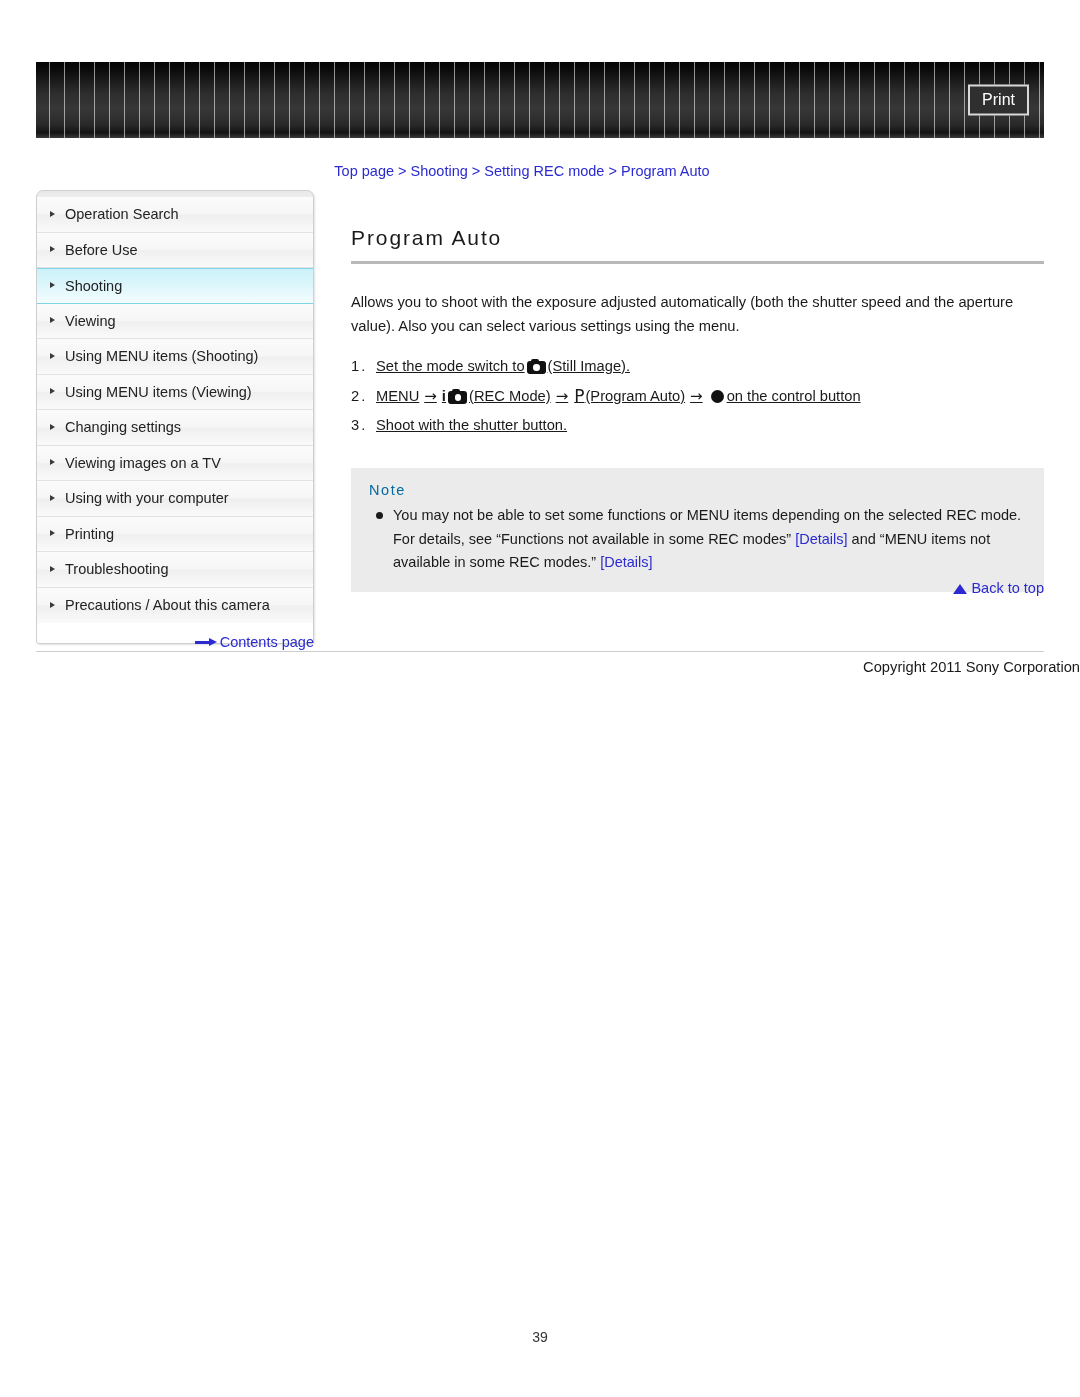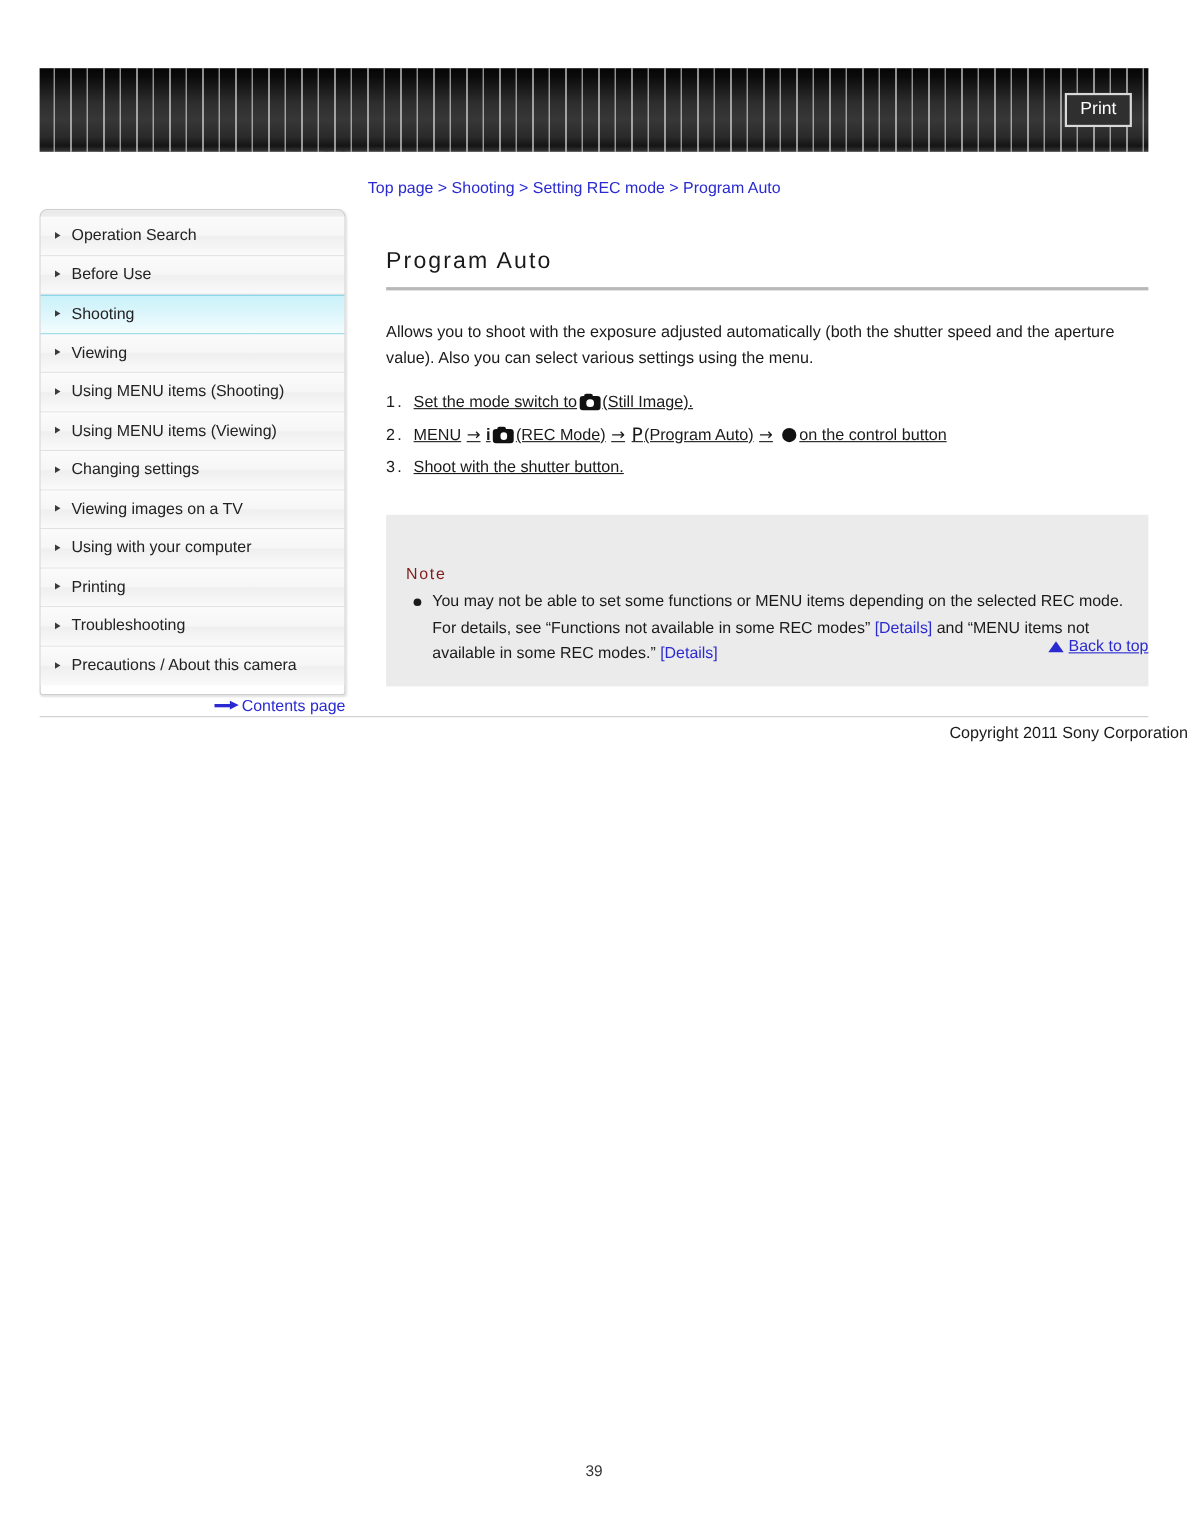--- a/index.html
+++ b/index.html
@@ -90,21 +90,21 @@
     position: absolute;
     left: 36px;
     top: 190px;
     width: 278px;
     background: linear-gradient(to bottom, #e9e9e9 0%, #f3f3f3 3%, #ffffff 100%);
     border: 1px solid #cfcfcf;
     border-radius: 7px 7px 3px 3px;
     box-shadow: 1px 1px 2px rgba(0,0,0,0.12);
     box-sizing: border-box;
     padding-top: 6px;
-    padding-bottom: 8px;
+    padding-bottom: 20px;
   }
   .nav-item {
     position: relative;
     height: 35.5px;
     line-height: 35.5px;
     padding-left: 28px;
     font-size: 14.5px;
     color: #222;
     border-bottom: 1px solid #e2e2e2;
     background: linear-gradient(to bottom, #fbfbfb 0%, #f6f6f6 48%, #efefef 52%, #fafafa 100%);
@@ -264,25 +264,24 @@
   }
 
   
   .note-box {
     margin-top: 28px;
     background: #ebebeb;
     padding: 14px 18px 17px 18px;
     box-sizing: border-box;
   }
   .note-title {
-    color: #7f1d1d;
+    color: #0369a1;
     font-size: 14.5px;
     letter-spacing: 1.6px;
     margin-bottom: 6px;
-    margin-top: 32px;
   }
   .note-body {
     position: relative;
     padding-left: 24px;
     font-size: 14.5px;
     line-height: 23.5px;
     color: #1a1a1a;
   }
   .note-bullet {
     position: absolute;
@@ -297,21 +296,20 @@
   
   .back-top {
     position: absolute;
     left: 351px;
     top: 580px;
     width: 693px;
     text-align: right;
     font-size: 14.5px;
     color: #2a2ad0;
     cursor: pointer;
-    text-decoration: underline;
   }
   .tri-up {
     display: inline-block;
     width: 0; height: 0;
     border-left: 7px solid transparent;
     border-right: 7px solid transparent;
     border-bottom: 10px solid #2a2ad0;
     vertical-align: -1px;
     margin-right: 4px;
   }

